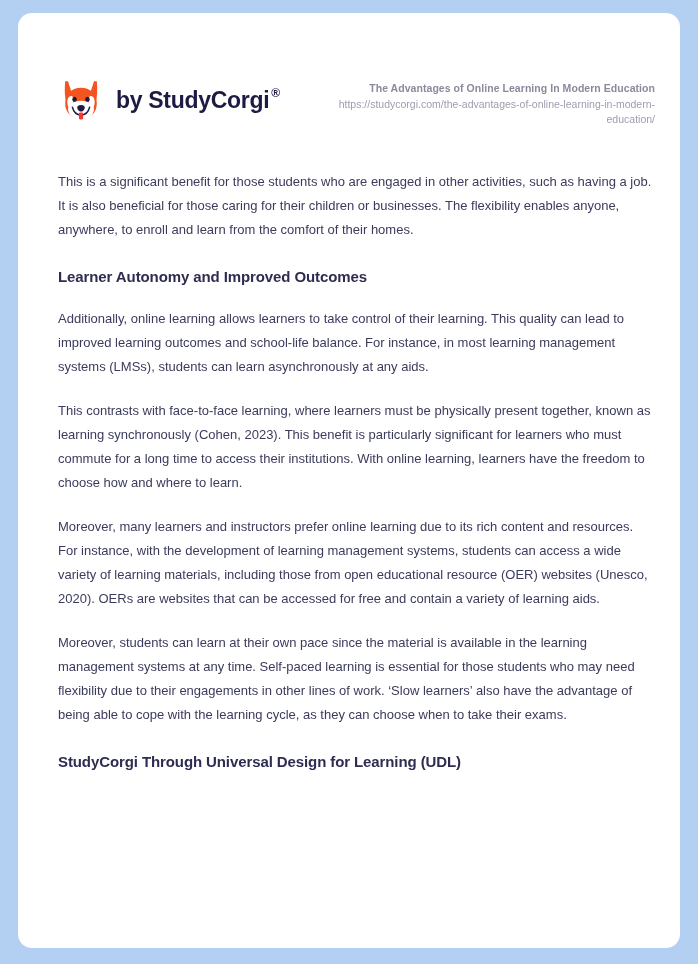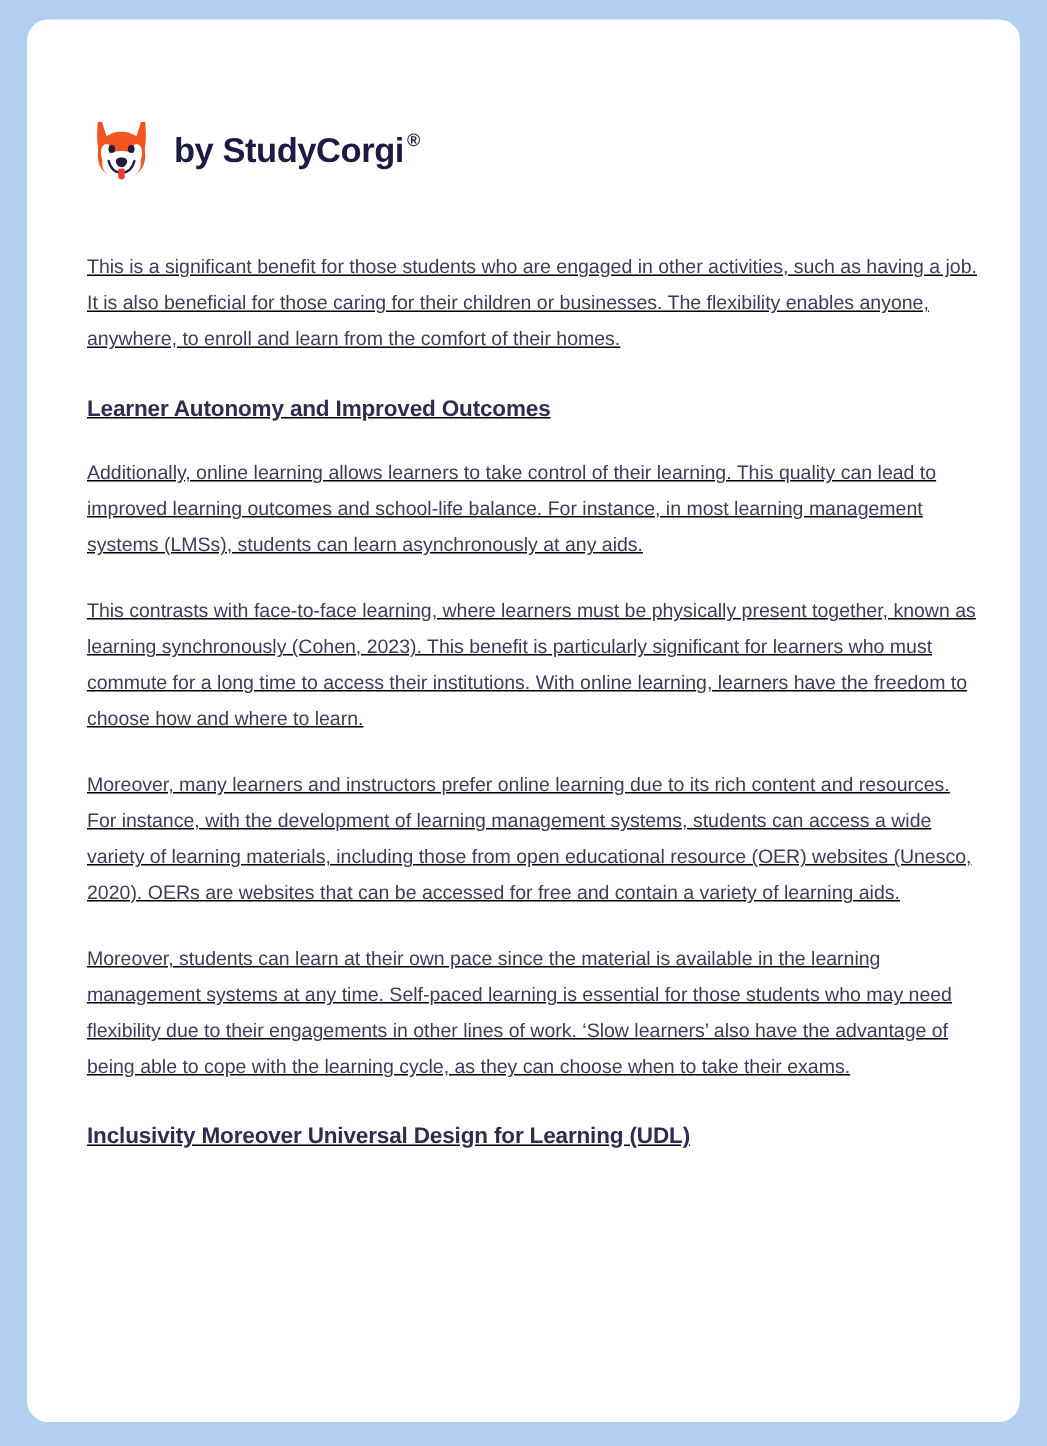--- a/index.html
+++ b/index.html
@@ -91,21 +91,20 @@
     color: #9d9db0;
     line-height: 15px;
     margin-top: 1px;
     word-break: break-word;
   }
 
   
   .article-body {
     padding: 0 24px 0 40px;
     margin-top: 43px;
-    text-decoration: underline;
   }
 
   .para {
     font-size: 13px;
     line-height: 24px;
     color: #3b3b5c;
     margin: 0 0 20px 0;
     text-align: left;
   }
 
@@ -152,26 +151,30 @@
 
           <path d="M29 50 C29 49 35 49 35 50 L35 57 C35 60 29 60 29 57 Z" fill="#f03b2d"></path>
         </svg>
       </span>
       <span class="brand-wordmark">
         <span>by StudyCorgi</span>
           <sup class="brand-reg">®</sup>
       </span>
     </div>
 
+    <div class="header-meta">
+      <div class="header-title">The Advantages of Online Learning In Modern Education</div>
+      <div class="header-url">https://studycorgi.com/the-advantages-of-online-learning-in-modern-education/</div>
+    </div>
 
   </div>
 
   <div class="article-body">
       <p class="para">This is a significant benefit for those students who are engaged in other activities, such as having a job. It is also beneficial for those caring for their children or businesses. The flexibility enables anyone, anywhere, to enroll and learn from the comfort of their homes.</p>
       <h2 class="section-heading">Learner Autonomy and Improved Outcomes</h2>
       <p class="para">Additionally, online learning allows learners to take control of their learning. This quality can lead to improved learning outcomes and school-life balance. For instance, in most learning management systems (LMSs), students can learn asynchronously at any aids.</p>
       <p class="para">This contrasts with face-to-face learning, where learners must be physically present together, known as learning synchronously (Cohen, 2023). This benefit is particularly significant for learners who must commute for a long time to access their institutions. With online learning, learners have the freedom to choose how and where to learn.</p>
       <p class="para">Moreover, many learners and instructors prefer online learning due to its rich content and resources. For instance, with the development of learning management systems, students can access a wide variety of learning materials, including those from open educational resource (OER) websites (Unesco, 2020). OERs are websites that can be accessed for free and contain a variety of learning aids.</p>
       <p class="para">Moreover, students can learn at their own pace since the material is available in the learning management systems at any time. Self-paced learning is essential for those students who may need flexibility due to their engagements in other lines of work. ‘Slow learners’ also have the advantage of being able to cope with the learning cycle, as they can choose when to take their exams.</p>
-      <h2 class="section-heading">Inclusivity Moreover Universal Design for Learning (UDL)</h2>
+      <h2 class="section-heading">StudyCorgi Through Universal Design for Learning (UDL)</h2>
     </div>
 
 </div>
 
 </body></html>

